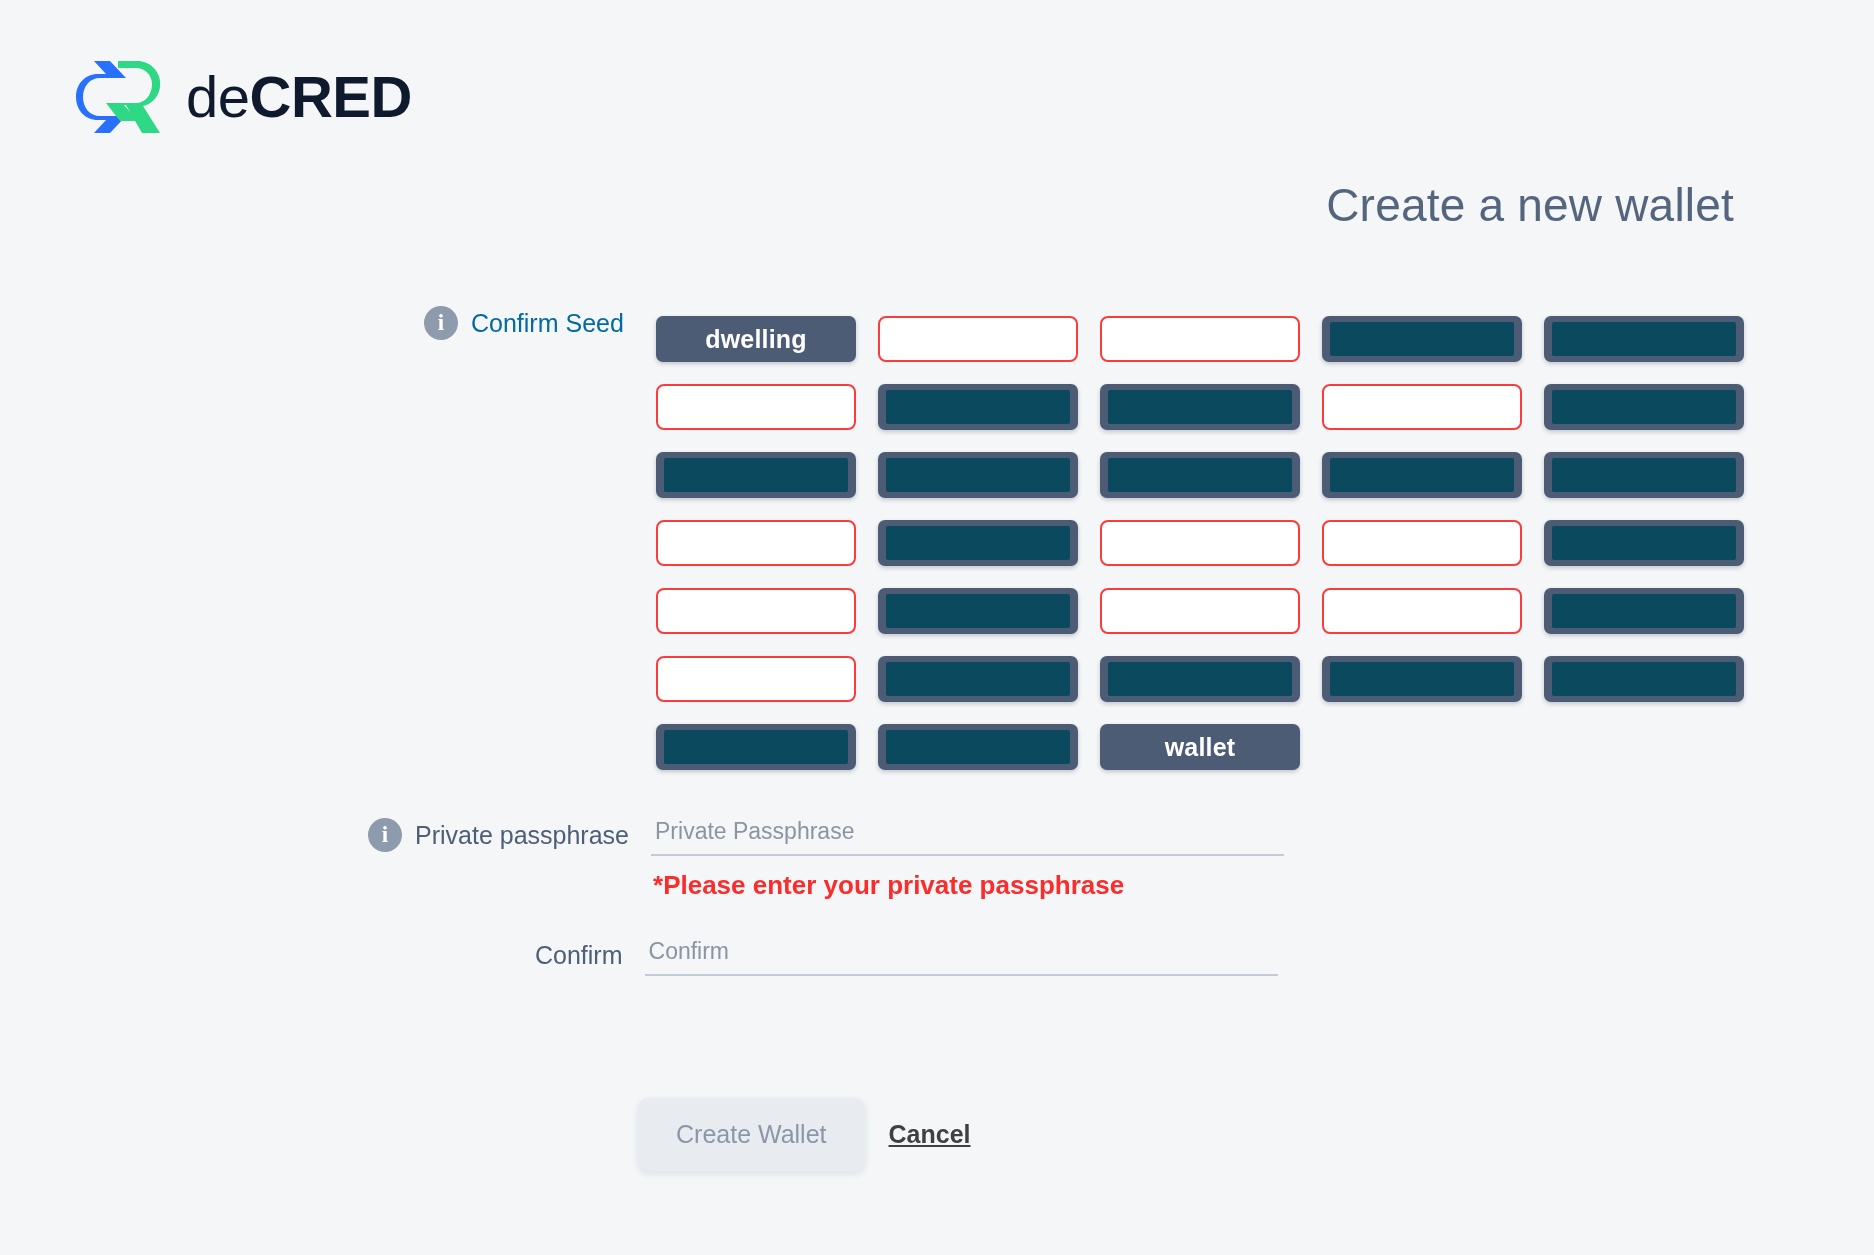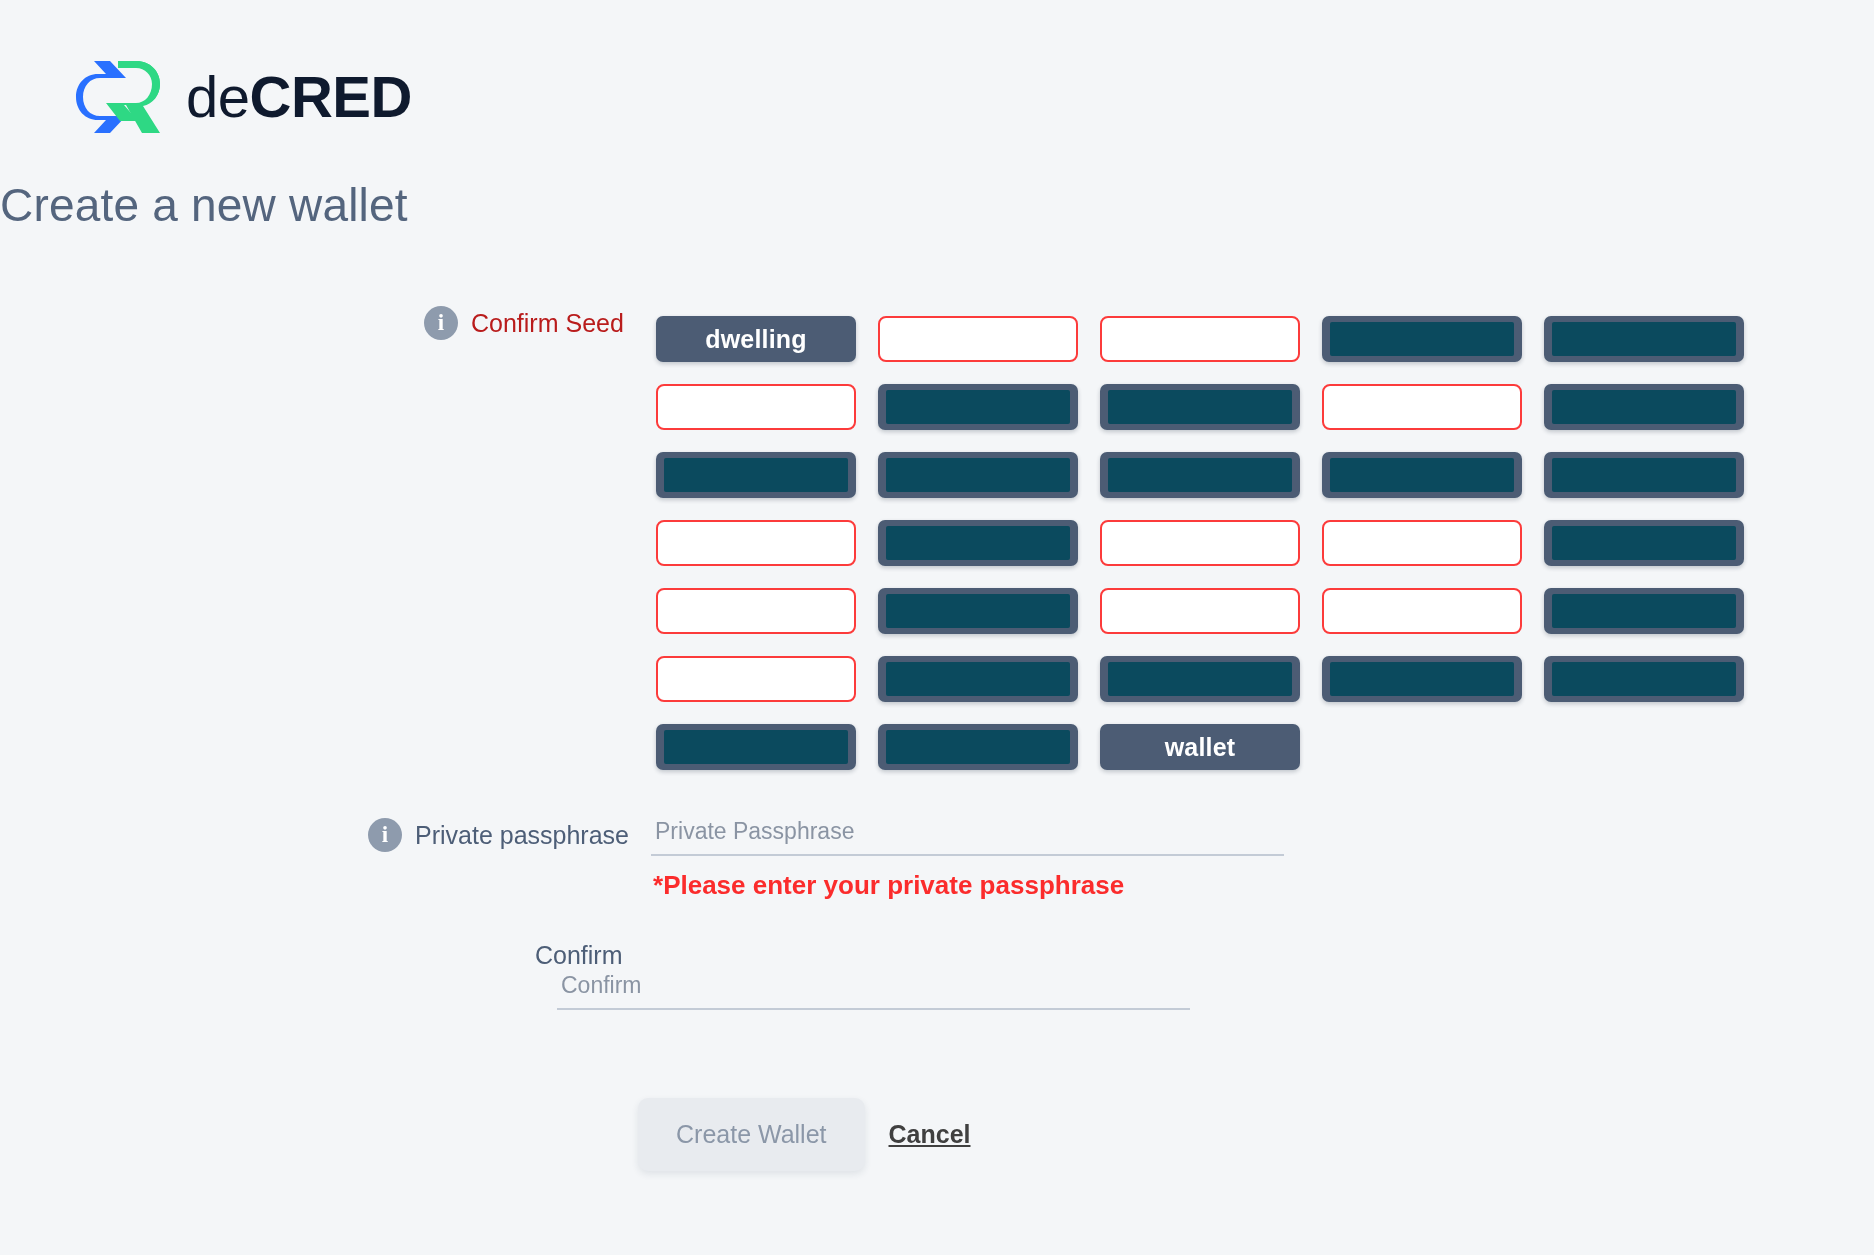--- a/index.html
+++ b/index.html
@@ -38,21 +38,21 @@
     white-space: nowrap;
   }
   .logo-word b { font-weight: 800; }
 
   
   .page-title {
     position: absolute;
     left: 0;
     top: 178px;
     width: 1734px;
-    text-align: left;
+    text-align: right;
     font-size: 46px;
     font-weight: 400;
     color: #54657e;
     letter-spacing: 0.2px;
   }
 
   
   .info-icon {
     width: 34px;
     height: 34px;
@@ -82,21 +82,21 @@
   .seed-label-wrap {
     display: flex;
     align-items: center;
     gap: 13px;
     height: 46px;
     width: 218px;
     justify-content: flex-start;
   }
   .seed-label {
     font-size: 25px;
-    color: #b91c1c;
+    color: #0369a1;
     white-space: nowrap;
   }
 
   .seed-grid {
     display: grid;
     grid-template-columns: repeat(5, 200px);
     gap: 22px 22px;
     margin-top: 16px;
   }
 
@@ -175,21 +175,20 @@
     white-space: nowrap;
     font-weight: bold;
   }
 
   .field-confirm {
     position: absolute;
     left: 535px;
     top: 938px;
     display: flex;
     align-items: flex-start;
-    flex-direction: column;
   }
   .confirm-label {
     font-size: 25px;
     color: #4d5e77;
     line-height: 34px;
     white-space: nowrap;
   }
   .confirm-input-col { margin-left: 22px; }
 
   

